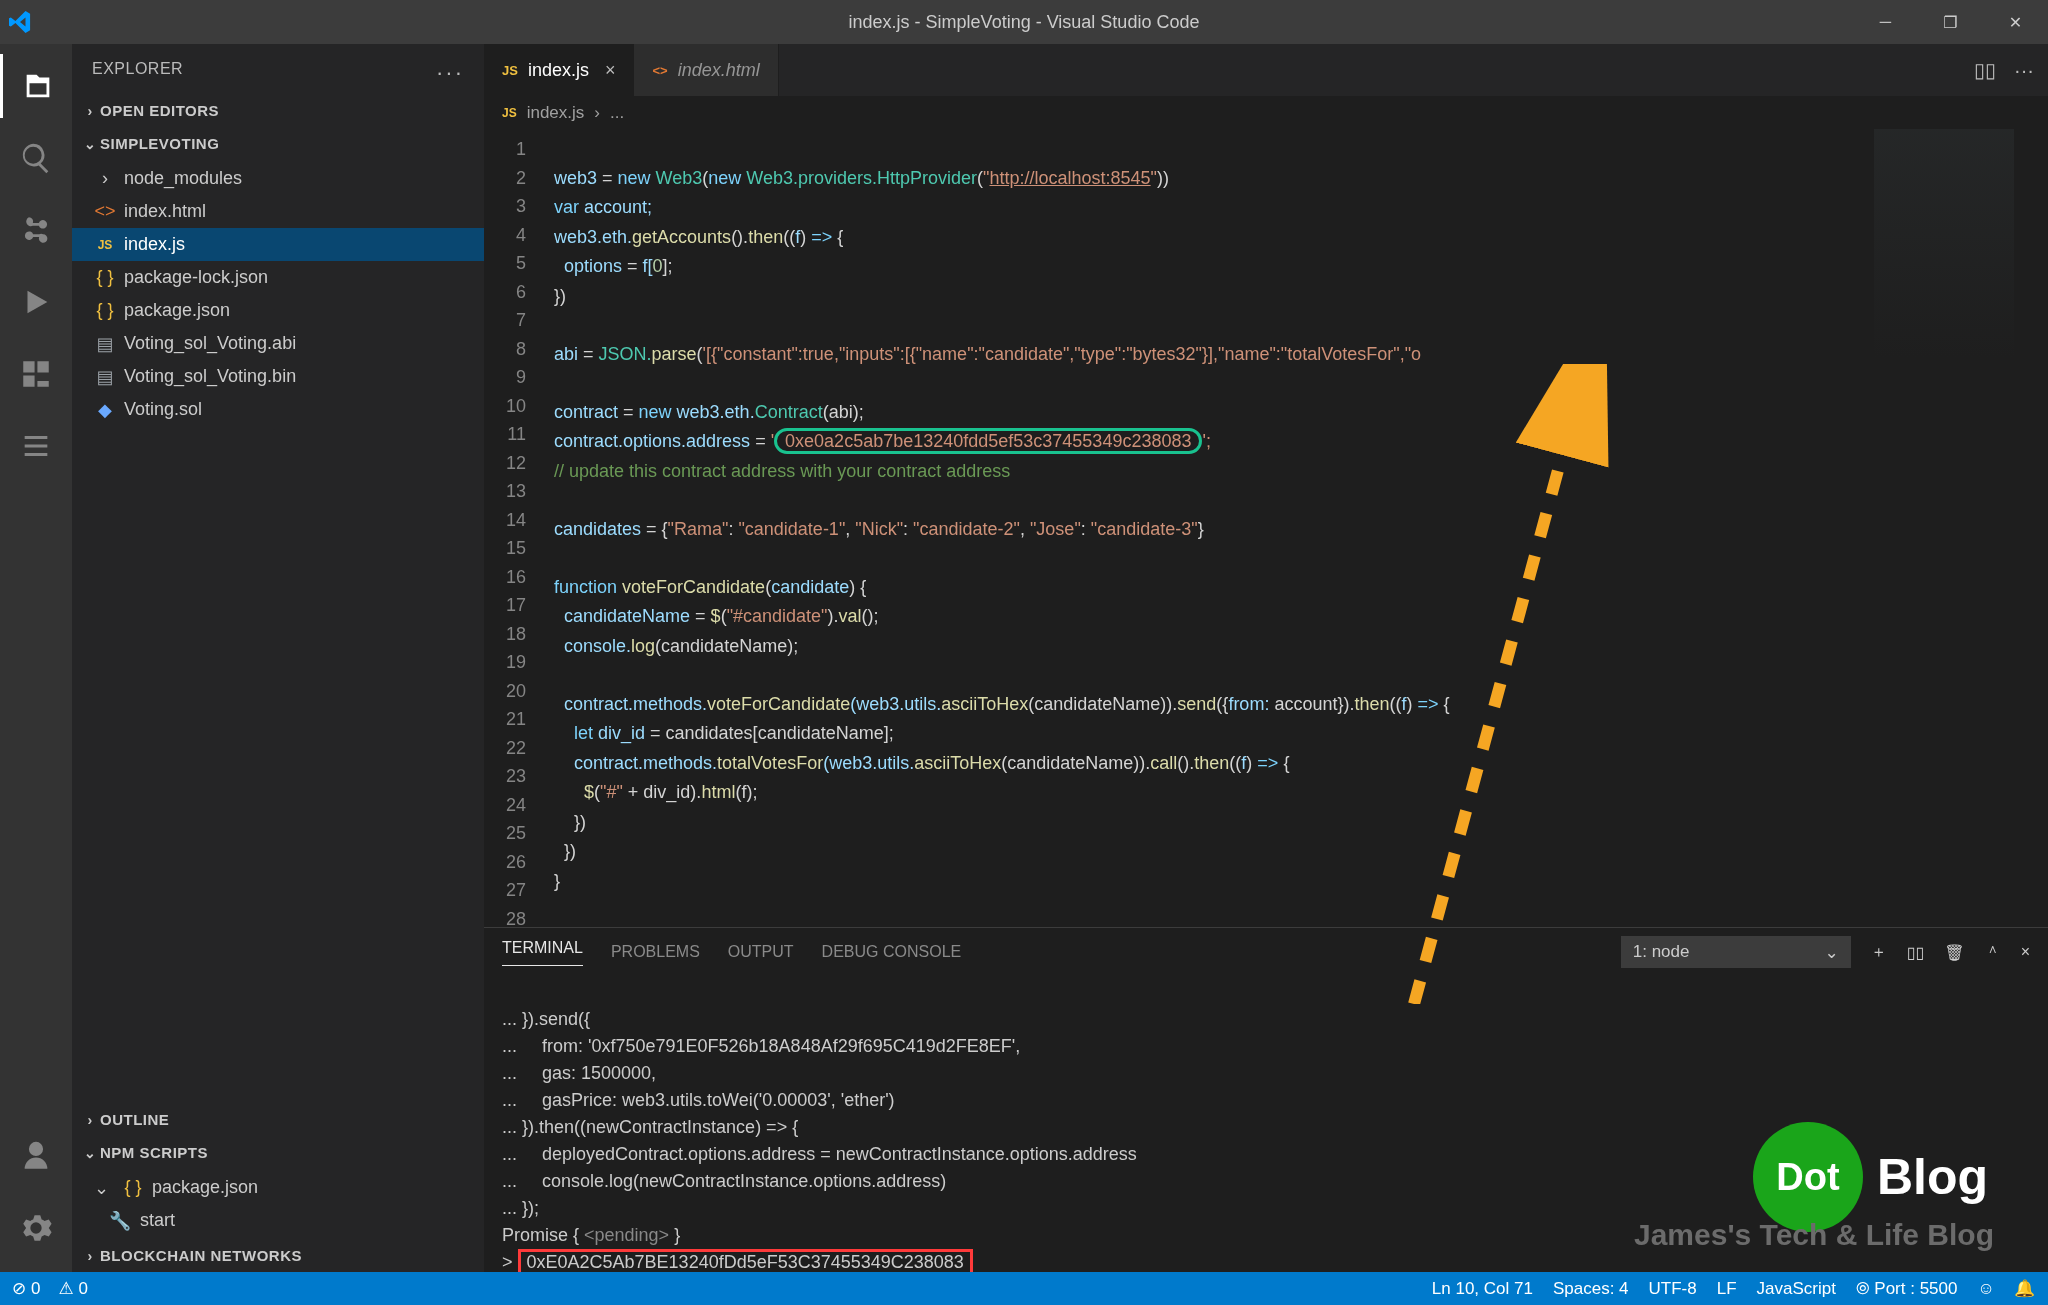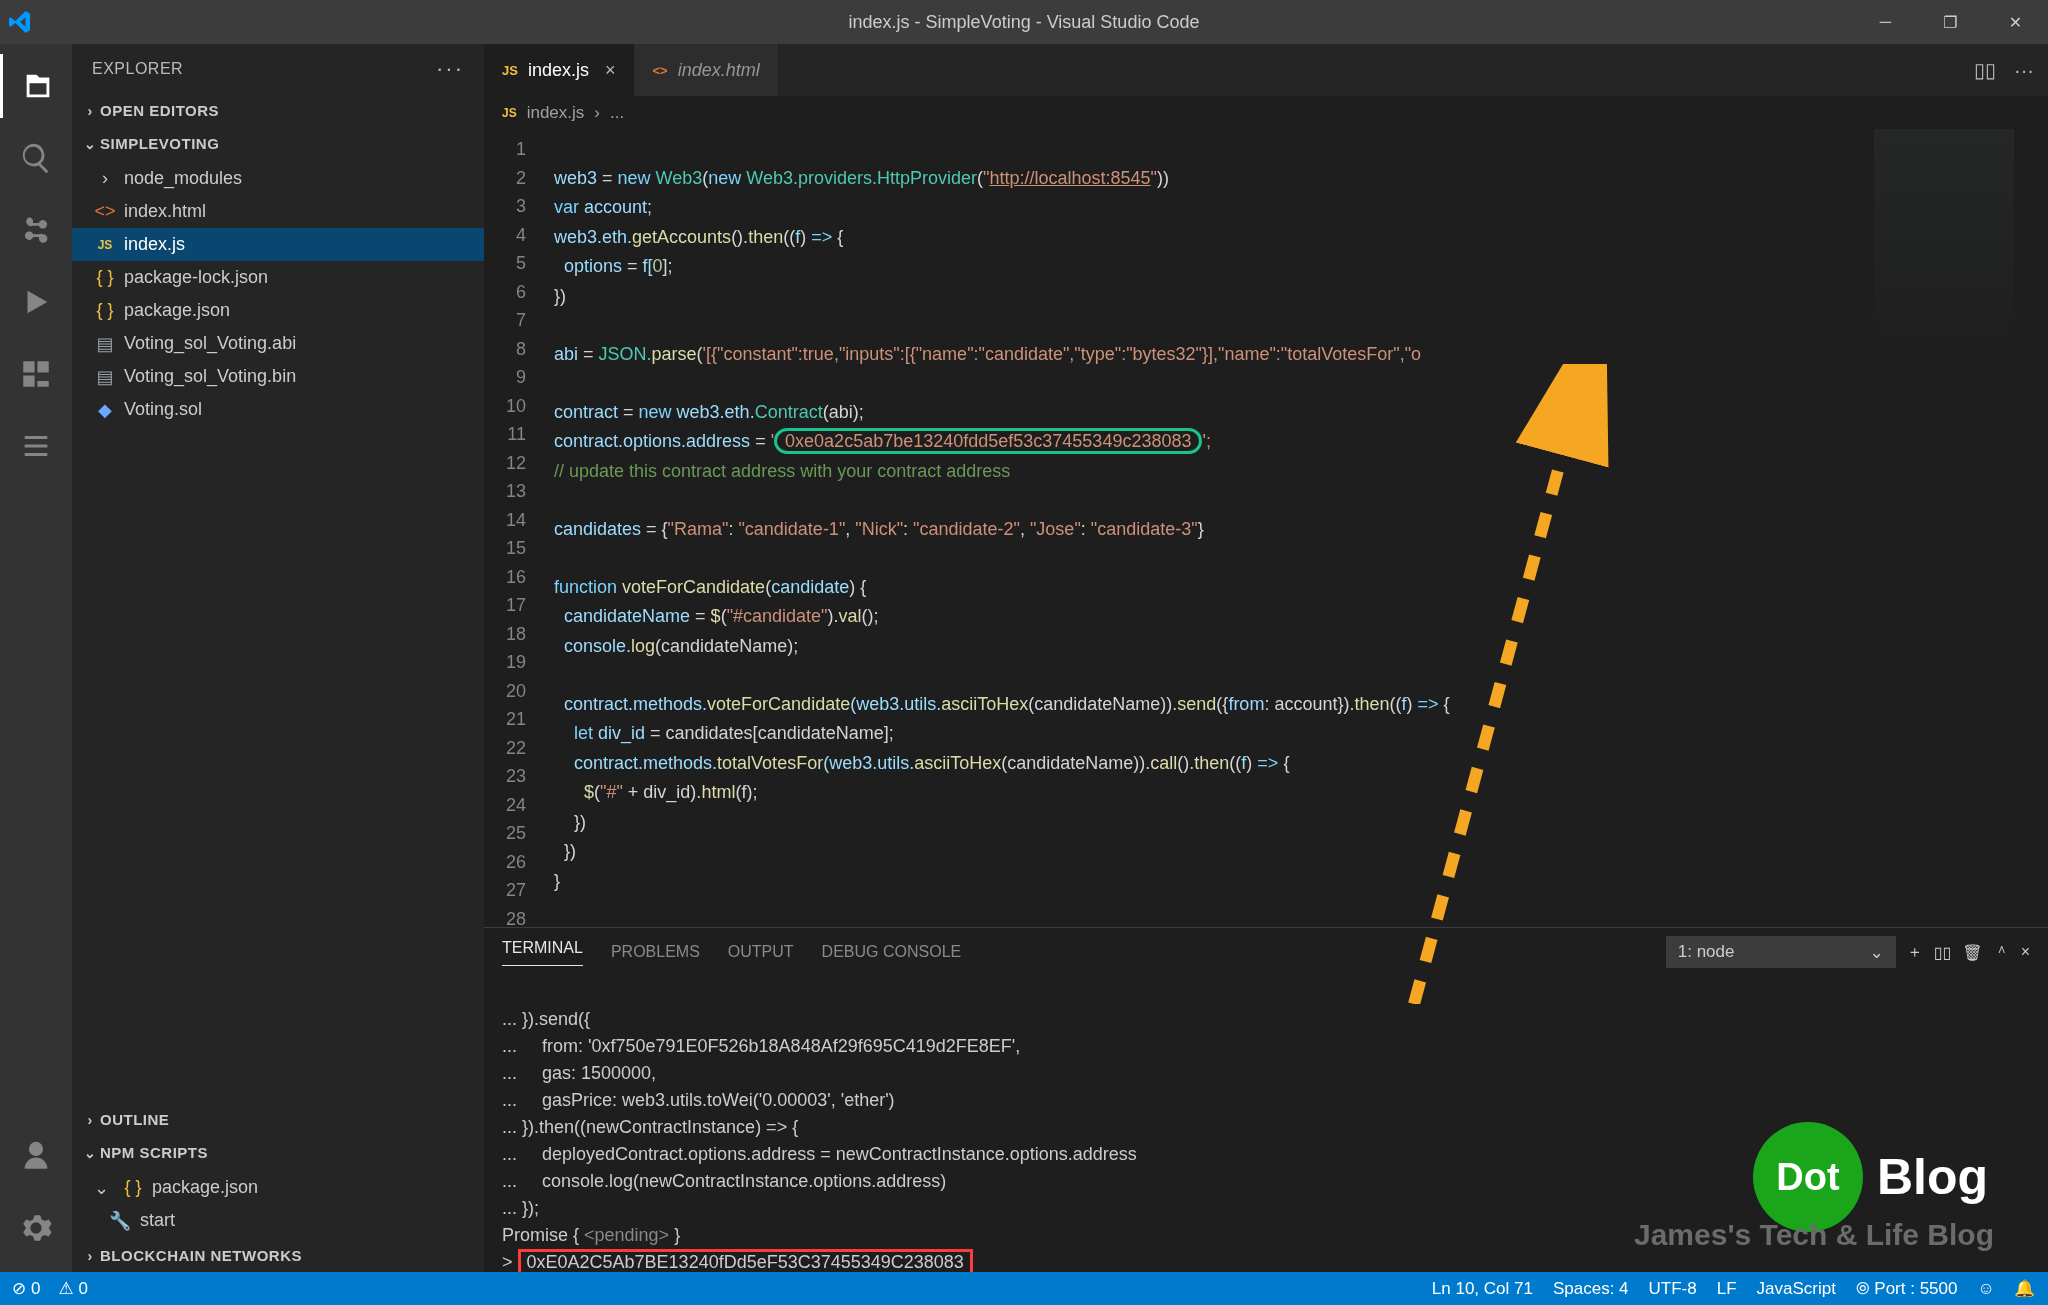--- a/index.html
+++ b/index.html
@@ -16,21 +16,21 @@
 
 
 .layout { display:flex; height: calc(100% - 44px - 33px); }
 .activitybar { width: 72px; background:#333333; display:flex; flex-direction:column; align-items:center; padding-top:10px; gap:8px; }
 .activitybar .aicon { width:72px; height:64px; display:flex; align-items:center; justify-content:center; color:#858585; }
 .activitybar .aicon.active { color:#fff; border-left:3px solid #fff; }
 .activitybar .aicon svg { width:34px; height:34px; }
 .activitybar .bottom { margin-top:auto; margin-bottom:12px; display:flex; flex-direction:column; gap:8px; }
 
 .sidebar { width: 412px; background:#252526; display:flex; flex-direction:column; }
-.sidebar-header { height:50px; display:flex; align-items:center; padding:4px 20px; color:#bbbbbb; font-size:16px; letter-spacing:0.5px;gap:23px; }
+.sidebar-header { height:50px; display:flex; padding:16px 20px; color:#bbbbbb; font-size:16px; letter-spacing:0.5px;gap:23px; }
 .sidebar-header .dots { margin-left:auto; font-size:22px; letter-spacing:2px; color:#bbbbbb; }
 .section-header { height:33px; display:flex; align-items:center; padding:0 8px; color:#cccccc; font-size:15px; font-weight:700; letter-spacing:0.5px; cursor:pointer; }
 .section-header .chev { width:20px; display:inline-block; text-align:center; font-size:14px; }
 .tree { padding: 2px 0; }
 .tree-item { height:33px; display:flex; align-items:center; padding-left:22px; color:#cccccc; cursor:pointer; font-size:18px; gap:8px; }
 .tree-item.lvl2 { padding-left:38px; }
 .tree-item.selected { background:#094771; color:#ffffff; }
 .tree-item .ficon { width:22px; display:inline-flex; align-items:center; justify-content:center; }
 
 .editor-area { flex:1; display:flex; flex-direction:column; background:#1e1e1e; position:relative; }
@@ -55,21 +55,21 @@
 .code .str { color:#ce9178; }
 .code .var { color:#9cdcfe; }
 .code .cmt { color:#6a9955; }
 .code .u { text-decoration:underline; }
 
 .minimap { position:absolute; top:0; right:34px; width:140px; height:230px; background:linear-gradient(#2a2d2e 0%,rgba(30,30,30,0) 100%); opacity:0.6; }
 
 .panel { height:345px; border-top:1px solid #3c3c3c; background:#1e1e1e; display:flex; flex-direction:column; }
 .panel-tabs { height:48px; display:flex; align-items:center; padding:0 18px; gap:28px; color:#8a8a8a; font-size:16px; }
 .panel-tabs span.active { color:#e7e7e7; border-bottom:1px solid #e7e7e7; padding-bottom:8px; }
-.panel-tabs .right { margin-left:auto; display:flex; align-items:center; gap:11px; color:#cccccc; }
+.panel-tabs .right { margin-left:auto; display:flex; align-items:center; gap:20px; color:#cccccc; }
 .panel-tabs .select { background:#3c3c3c; height:32px; width:230px; display:flex; align-items:center; padding:0 12px; font-size:17px; justify-content:space-between; }
 .panel-body { flex:1; padding:4px 18px; font-family:Consolas,"Courier New",monospace; font-size:18px; line-height:26px; color:#cccccc; white-space:pre; overflow:hidden; position:relative; }
 .hb { border:3px solid #ff3a3a; padding:0 6px; }
 .hb2 { border:3px solid #19c28f; border-radius:14px; padding:0 8px; }
 
 
 .statusbar { height:33px; background:#007acc; color:#ffffff; display:flex; align-items:center; font-size:17px; padding:0 12px; gap:18px; }
 .statusbar .right { margin-left:auto; display:flex; gap:20px; align-items:center; }
 
 

